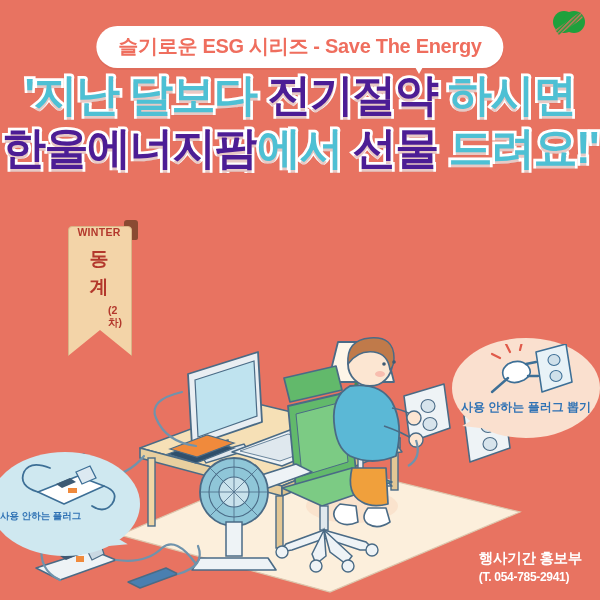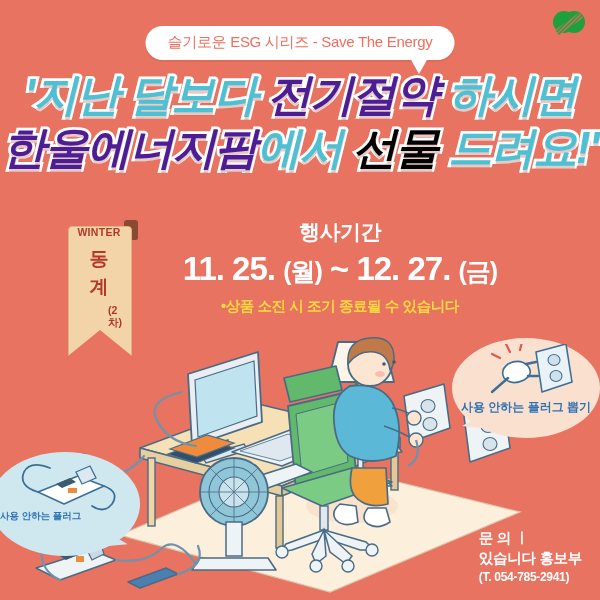--- a/index.html
+++ b/index.html
@@ -18,43 +18,42 @@
 
   
   .pill{
     position:absolute;top:26px;left:50%;transform:translateX(-50%);
     background:#ffffff;border-radius:22px;
     padding:7px 22px 8px 22px;
     box-shadow:0 2px 0 rgba(150,50,40,.10);
     white-space:nowrap;
   }
   .pill-text{
-    color:#ef6e5e;font-size:15px;font-weight:normal;letter-spacing:-.3px;
+    color:#ef6e5e;font-size:20px;font-weight:bold;letter-spacing:-.3px;
   }
   .pill-tail{
     position:absolute;top:58px;left:calc(50% + 110px);
     width:0;height:0;border-left:9px solid transparent;border-right:9px solid transparent;
     border-top:16px solid #ffffff;
   }
 
   
   .headline{position:absolute;top:72px;left:0;width:600px;text-align:center;}
   .hl-line{white-space:nowrap;line-height:1.06;}
   .hl-line.l1{font-size:44px;}
   .hl-line.l2{font-size:44px;margin-top:6px;}
   .hl{
     font-weight:bold;letter-spacing:-1.5px;
     -webkit-text-stroke:5.5px #ffffff;
     paint-order:stroke fill;
     text-shadow:0 3px 0 rgba(170,60,48,.28);
-    font-style:italic;
   }
   .hl.cyan{color:#4ec0d4;}
   .hl.blue{color:#4c1d95;}
-  .hl.orange{color:#000000;}
+  .hl.orange{color:#4c1d95;}
 
   
   .ribbon-wrap{position:absolute;left:68px;top:218px;width:66px;height:140px;}
   .ribbon-fold{
     position:absolute;right:-4px;top:2px;width:14px;height:20px;
     background:#8a4a32;border-radius:3px 3px 2px 2px;
   }
   .ribbon{
     position:absolute;left:0;top:8px;width:62px;height:128px;
     background:#f3d4a8;
@@ -161,31 +160,20 @@
     <div class="ribbon-fold"></div>
     <div class="ribbon"></div>
     <div class="ribbon-inner">
       <div class="rb-winter">WINTER</div>
       <div class="rb-k1">동</div>
       <div class="rb-k2">계</div>
       <div class="rb-sub">(2차)</div>
     </div>
   </div>
 
-  <div class="period">
-    <div class="period-title">행사기간</div>
-    <div class="period-dates">
-      <span>11. 25.</span>
-      <span class="paren">(월)</span>
-      <span>~</span>
-      <span>12. 27.</span>
-      <span class="paren">(금)</span>
-    </div>
-    <div class="period-note">•상품 소진 시 조기 종료될 수 있습니다</div>
-  </div>
 
   <div class="scene">
     <svg viewBox="0 0 600 270" width="600" height="270">
 
       <g>
         <path d="M120 205 L300 128 L520 182 L330 262 Z" fill="#fcefdc"></path>
         <path d="M120 205 L300 128 L520 182 L330 262 Z" fill="none" stroke="#dcc7ae" stroke-width="1.2"></path>
         <ellipse cx="352" cy="176" rx="46" ry="17" fill="#fae3cd"></ellipse>
       </g>
 
@@ -352,18 +340,17 @@
           <path d="M46 6 L48 -2"></path>
           <path d="M26 14 L18 10"></path>
       </g>
     </svg>
     <div class="btxt">
       <div>사용 안하는 플러그 뽑기</div>
     </div>
   </div>
 
   <div class="contact">
-    <div class="ct-line">문 의 ㅣ</div>
-    <div class="ct-line">있습니다 홍보부</div>
+    <div class="ct-line">행사기간 홍보부</div>
     <div class="ct-line phone">(T. 054-785-2941)</div>
   </div>
 
 </div>
 
 </body></html>

